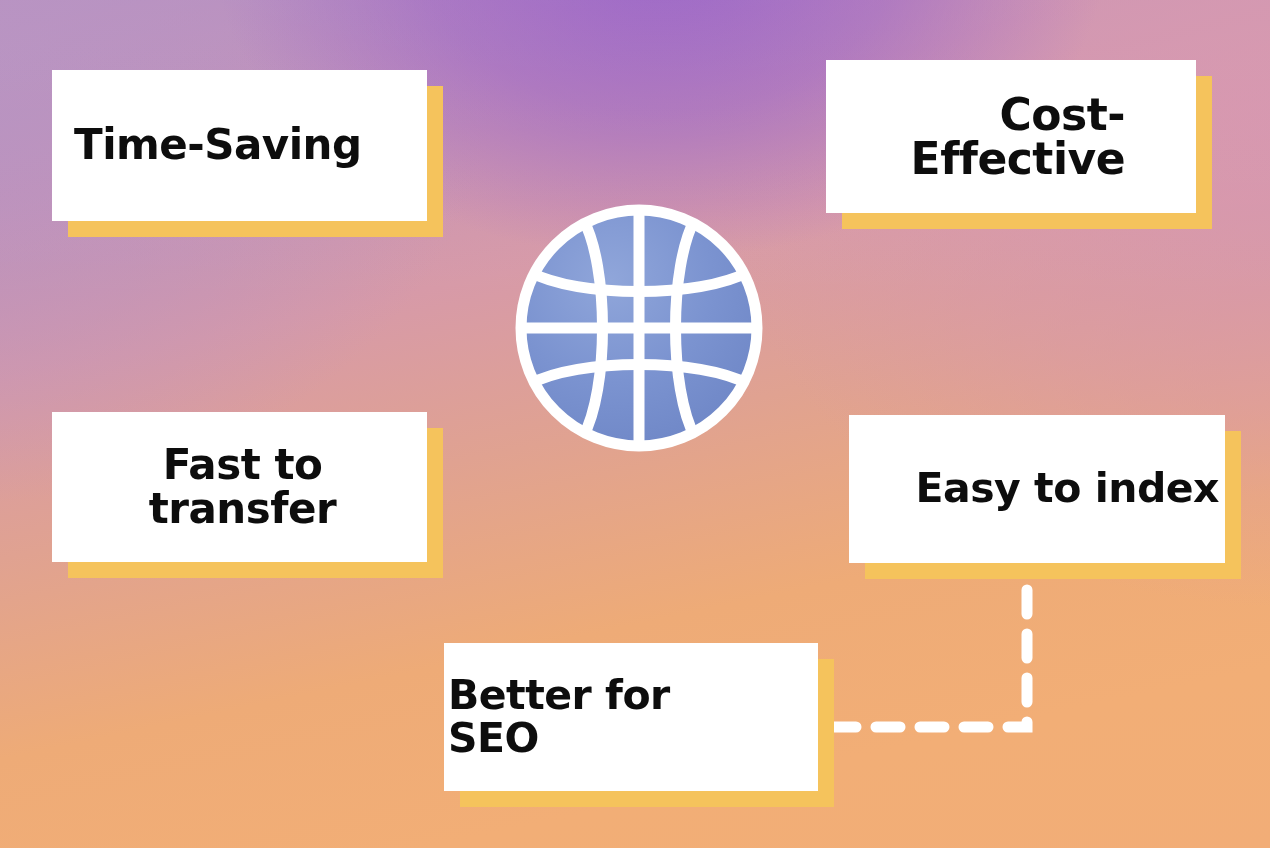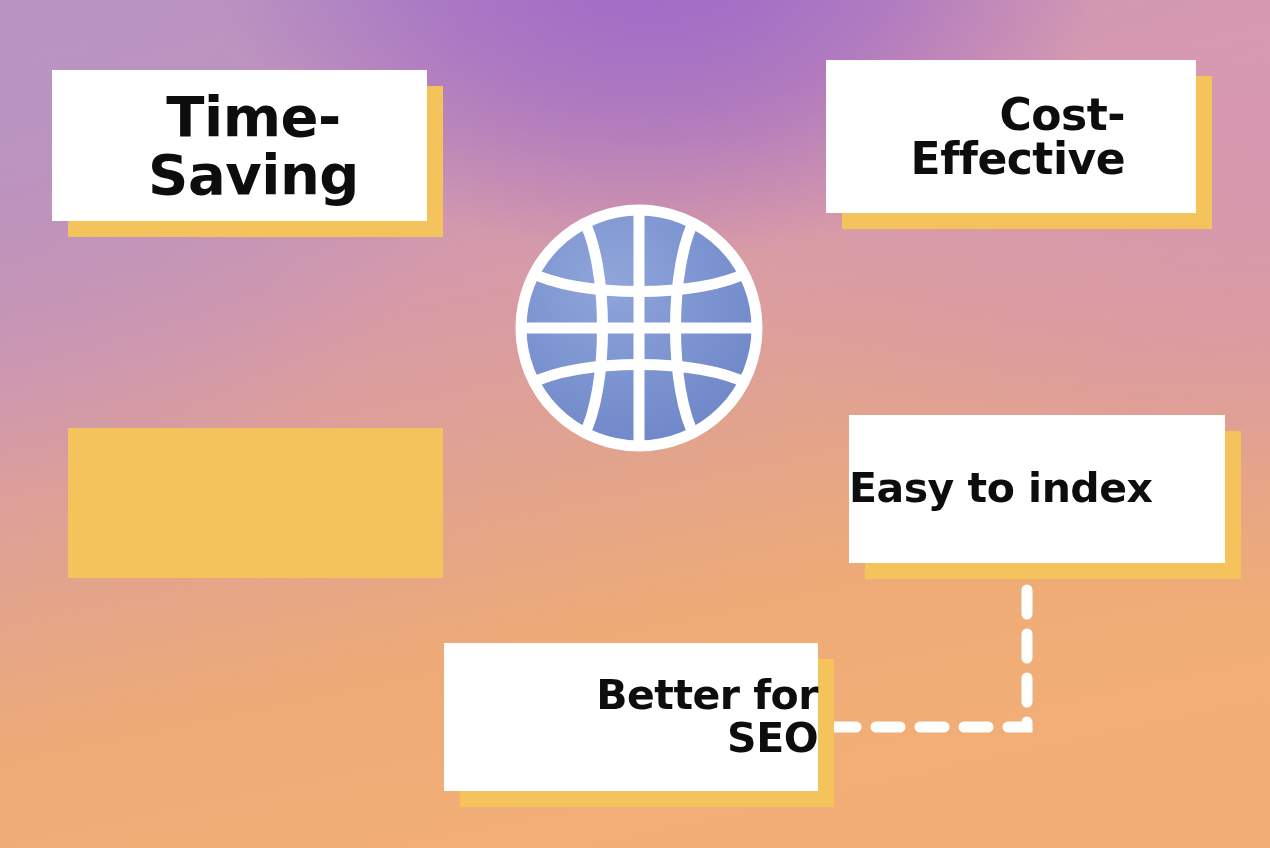--- a/index.html
+++ b/index.html
@@ -63,37 +63,37 @@
     font-family: "DejaVu Sans", sans-serif;
     font-weight: bold;
     letter-spacing: -0.5px;
     line-height: 1.02;
     white-space: pre-line;
   }
 
   
   #card-time-saving { left: 52px;  top: 70px;  width: 375px; height: 151px; }
   #shadow-time-saving { left: 68px; top: 86px; width: 375px; height: 151px; }
-  #card-time-saving .card-label { padding-left: 28px; text-align: center; font-size: 56px; }
+  #card-time-saving .card-label { padding-left: 22px; text-align: left; font-size: 42px; }
 
   #card-cost-effective { left: 826px; top: 60px; width: 370px; height: 153px; }
   #shadow-cost-effective { left: 842px; top: 76px; width: 370px; height: 153px; }
   #card-cost-effective .card-label { padding-right: 71px; text-align: right; font-size: 44px; line-height: 1.0; }
 
   #card-fast-transfer { left: 52px; top: 412px; width: 375px; height: 150px; }
   #shadow-fast-transfer { left: 68px; top: 428px; width: 375px; height: 150px; }
   #card-fast-transfer .card-label { text-align: center; font-size: 42px; line-height: 1.04; padding-left: 6px; }
 
   #card-easy-index { left: 849px; top: 415px; width: 376px; height: 148px; }
   #shadow-easy-index { left: 865px; top: 431px; width: 376px; height: 148px; }
-  #card-easy-index .card-label { text-align: left; font-size: 41px; padding-right: 6px; }
+  #card-easy-index .card-label { text-align: right; font-size: 41px; padding-right: 6px; }
 
   #card-better-seo { left: 444px; top: 643px; width: 374px; height: 148px; }
   #shadow-better-seo { left: 460px; top: 659px; width: 374px; height: 148px; }
-  #card-better-seo .card-label { text-align: right; font-size: 41px; line-height: 1.04; padding-left: 4px; }
+  #card-better-seo .card-label { text-align: left; font-size: 41px; line-height: 1.04; padding-left: 4px; }
 
   
   #connector {
     position: absolute;
     left: 0;
     top: 0;
     width: 1270px;
     height: 848px;
     z-index: 3;
     pointer-events: none;
@@ -124,20 +124,24 @@
     <span class="card-label">Time-Saving</span>
   </div>
 
   <div class="card-shadow" id="shadow-cost-effective"></div>
   <div class="card" id="card-cost-effective">
     <span class="card-label">Cost-
 Effective</span>
   </div>
 
   <div class="card-shadow" id="shadow-fast-transfer"></div>
+  <div class="card" id="card-fast-transfer">
+    <span class="card-label">Fast to
+transfer</span>
+  </div>
 
   <div class="card-shadow" id="shadow-easy-index"></div>
   <div class="card" id="card-easy-index">
     <span class="card-label">Easy to index</span>
   </div>
 
   <div class="card-shadow" id="shadow-better-seo"></div>
   <div class="card" id="card-better-seo">
     <span class="card-label">Better for
 SEO</span>

